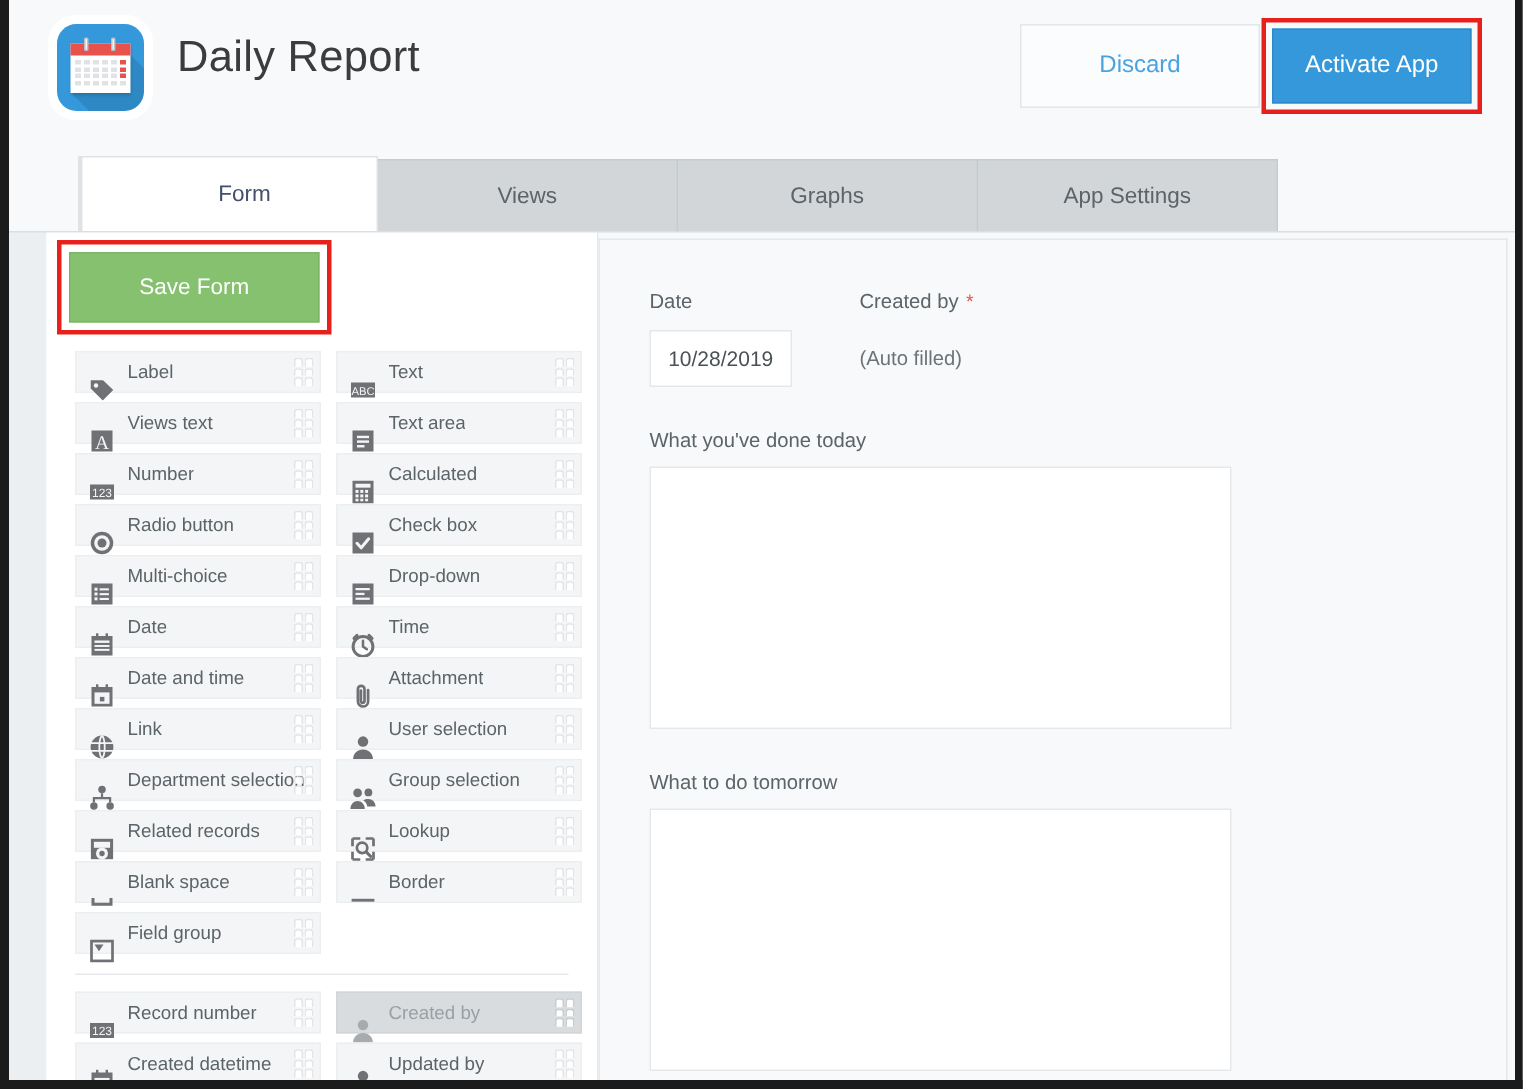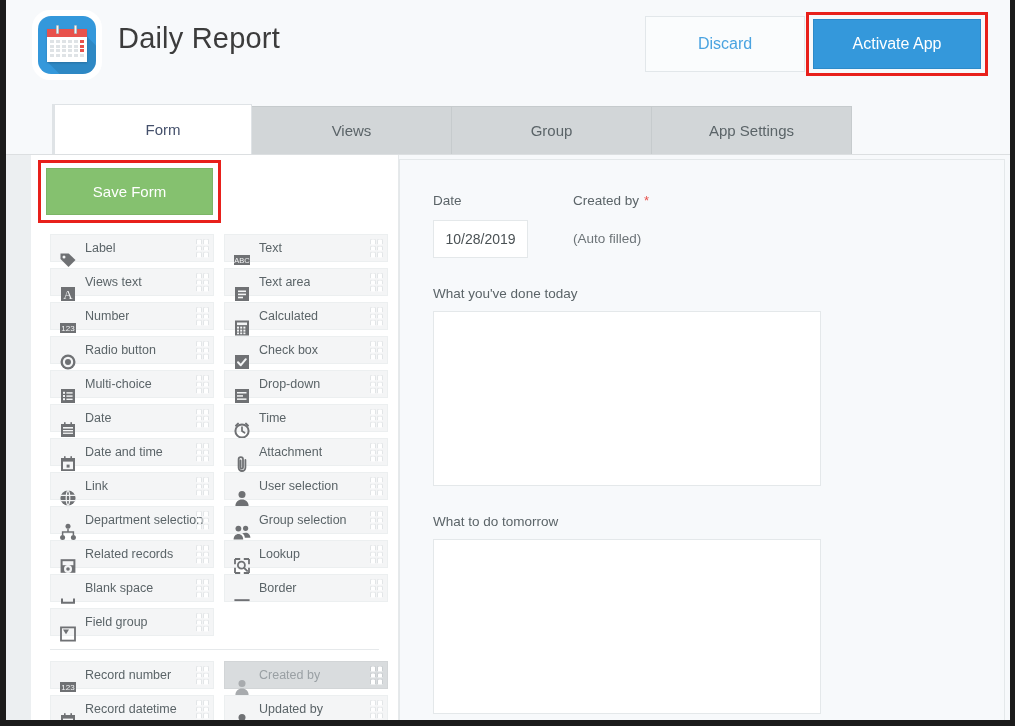--- a/index.html
+++ b/index.html
@@ -84,21 +84,21 @@
     display: flex; align-items: center; justify-content: center;
     cursor: pointer;
   }
   .activate-wrap {
     position: relative;
     margin-left: 1px;
     padding: 4px;
     border: 3px solid #e8201b;
   }
   .btn-activate {
-    width: 168px; height: 50px;
+    width: 133px; height: 50px;
     background: #3498db;
     border: 1px solid #2c8ac9;
     color: #ffffff;
     font-size: 16px;
     display: flex; align-items: center; justify-content: center;
     cursor: pointer;
   }
 
   
   .tabs {
@@ -317,21 +317,21 @@
       <div class="activate-wrap">
         <div class="btn-activate">Activate App</div>
       </div>
     </div>
   </div>
 
   <div class="tabs-baseline"></div>
   <div class="tabs">
     <div class="tab active">Form</div>
     <div class="tab">Views</div>
-    <div class="tab">Group</div>
+    <div class="tab">Graphs</div>
     <div class="tab">App Settings</div>
   </div>
 
   <div class="body-wrap">
     <div class="left-shade"></div>
 
     <div class="palette">
 
       <div class="save-wrap">
         <div class="btn-save">Save Form</div>
@@ -808,21 +808,21 @@
           <div class="field-item">
             <span class="ic">
               <svg viewBox="0 0 20 20">
                 <rect x="3" y="4" width="14" height="13" fill="currentColor"></rect>
                 <rect x="5" y="7.6" width="10" height="7.6" fill="#f4f5f6"></rect>
                 <rect x="8.6" y="10.6" width="3" height="3" fill="currentColor"></rect>
                 <rect x="6" y="2.2" width="1.6" height="3" fill="currentColor"></rect>
                 <rect x="12.4" y="2.2" width="1.6" height="3" fill="currentColor"></rect>
               </svg>
             </span>
-            <span class="field-label">Record datetime</span>
+            <span class="field-label">Created datetime</span>
             <span class="grip">
               <b></b>
               <b></b>
               <b></b>
               <b></b>
               <b></b>
               <b></b>
             </span>
           </div>
           <div class="field-item">

